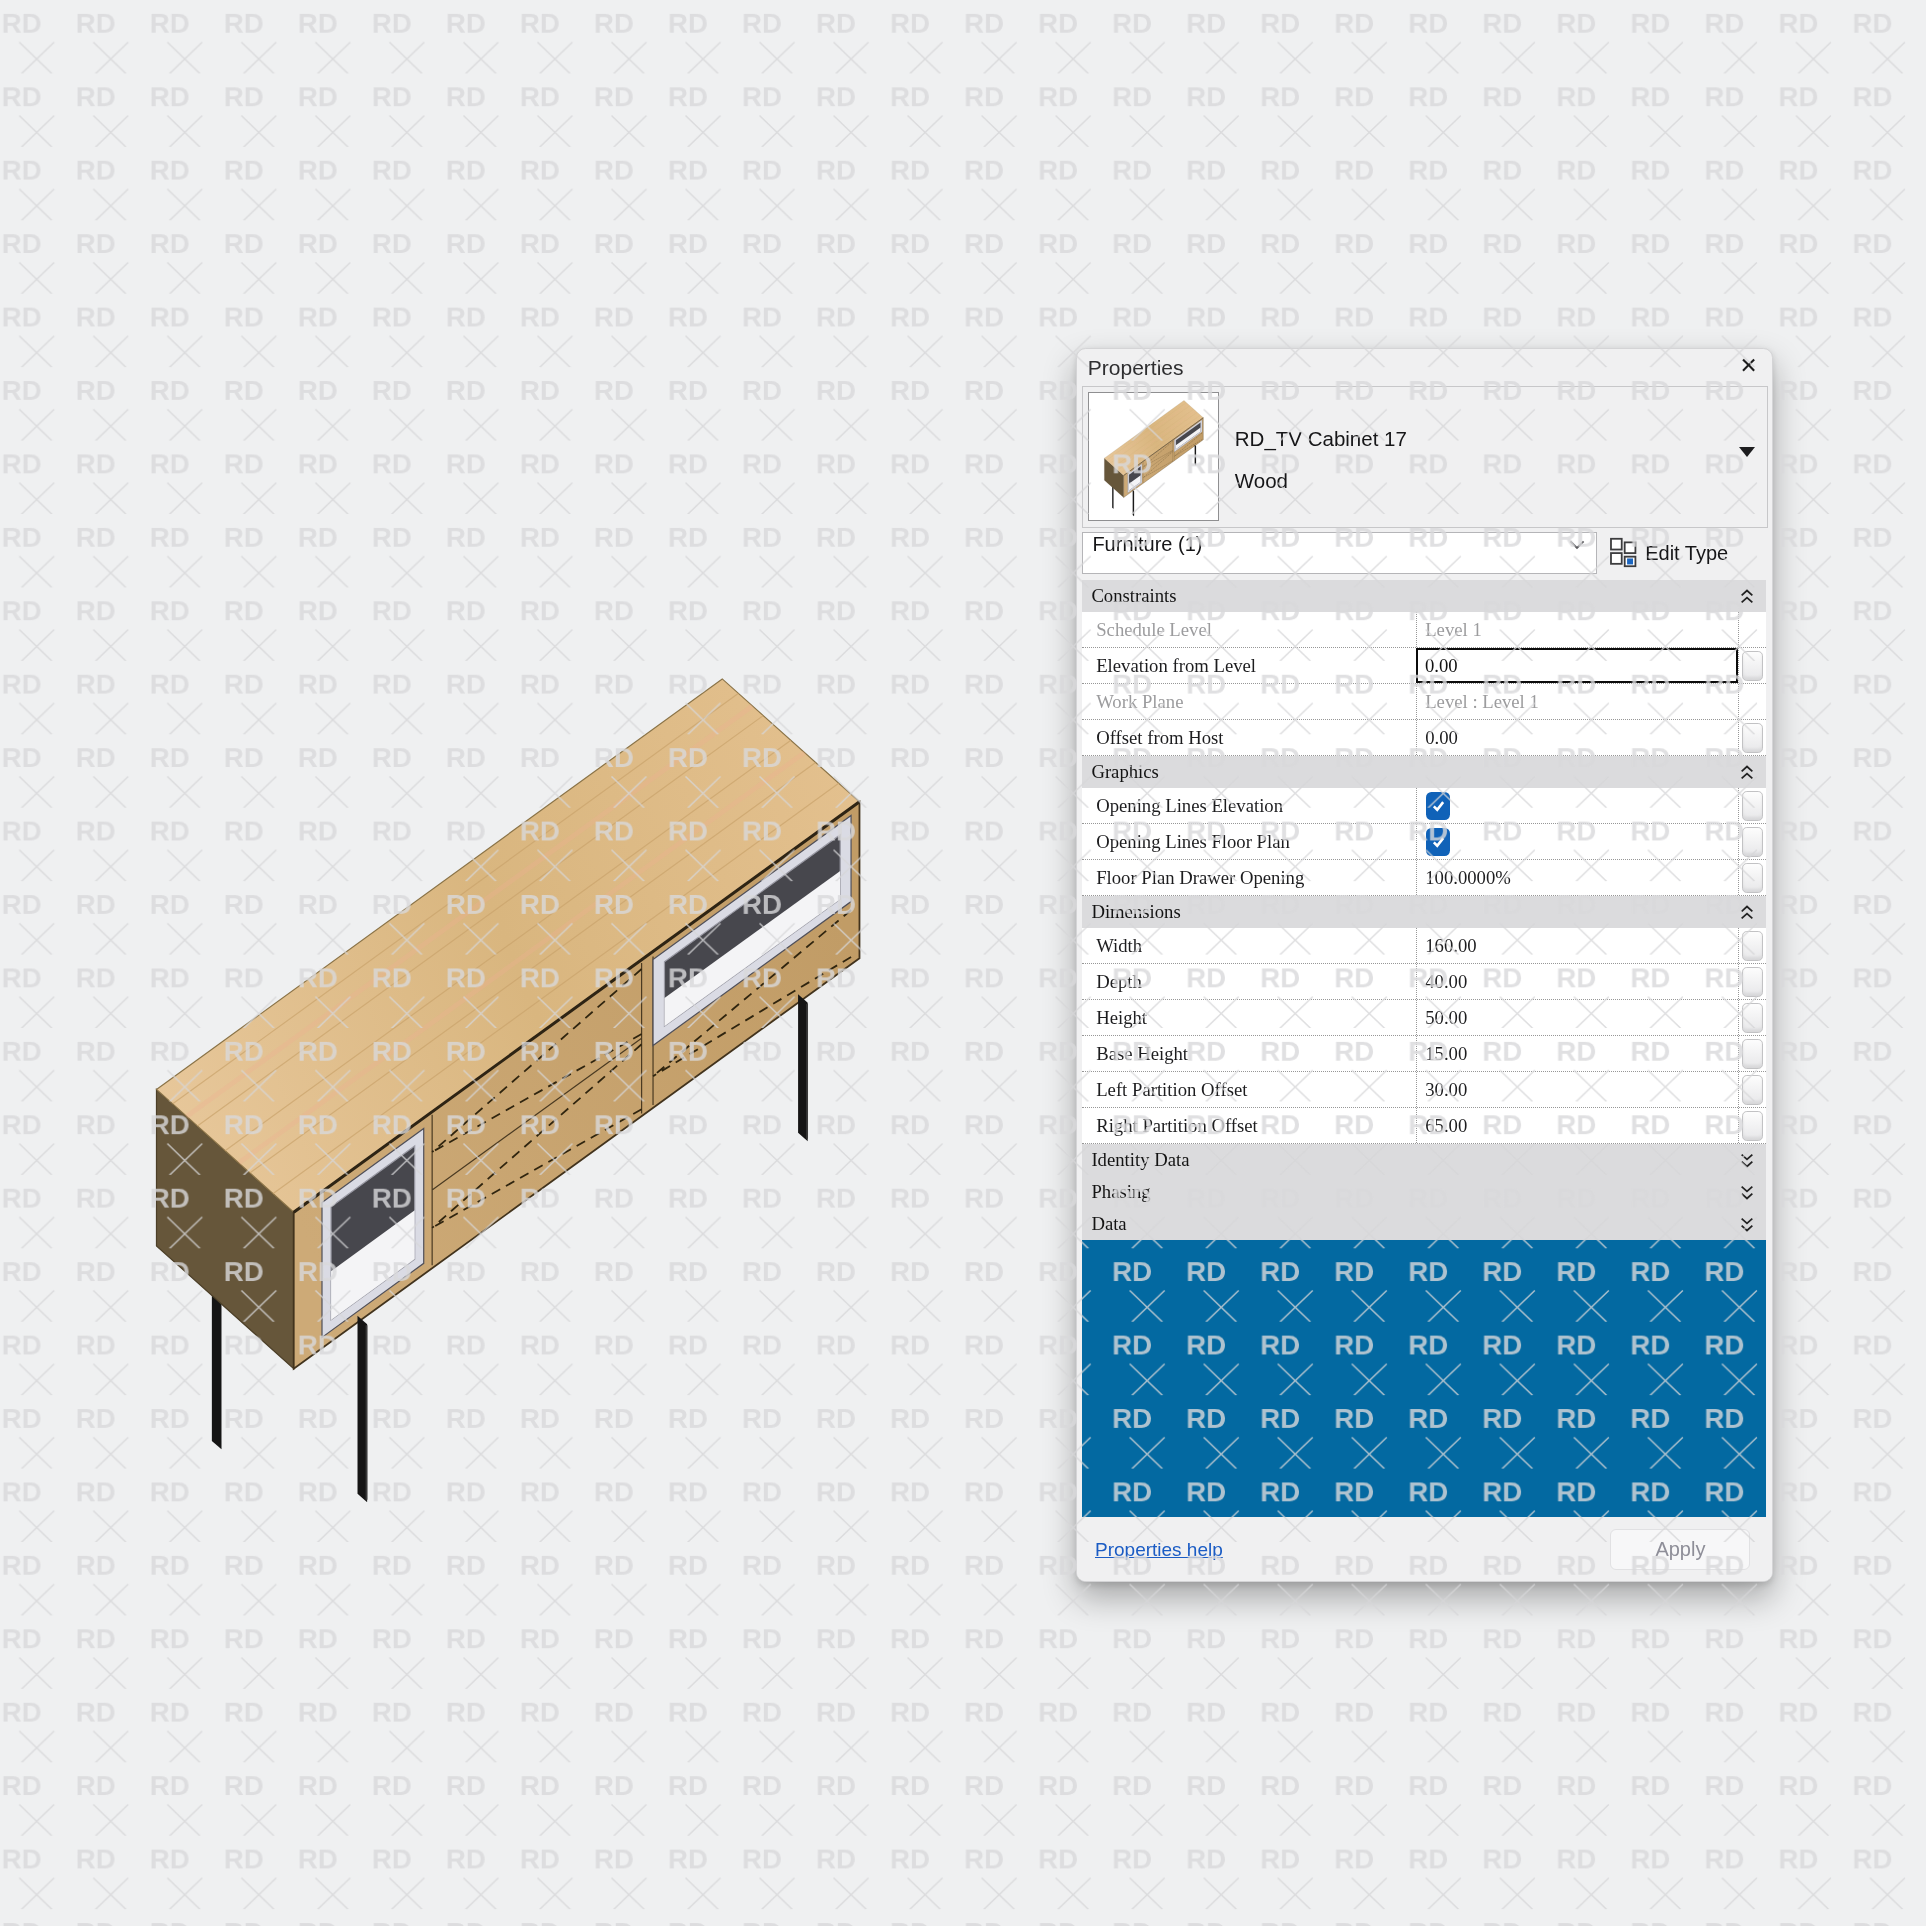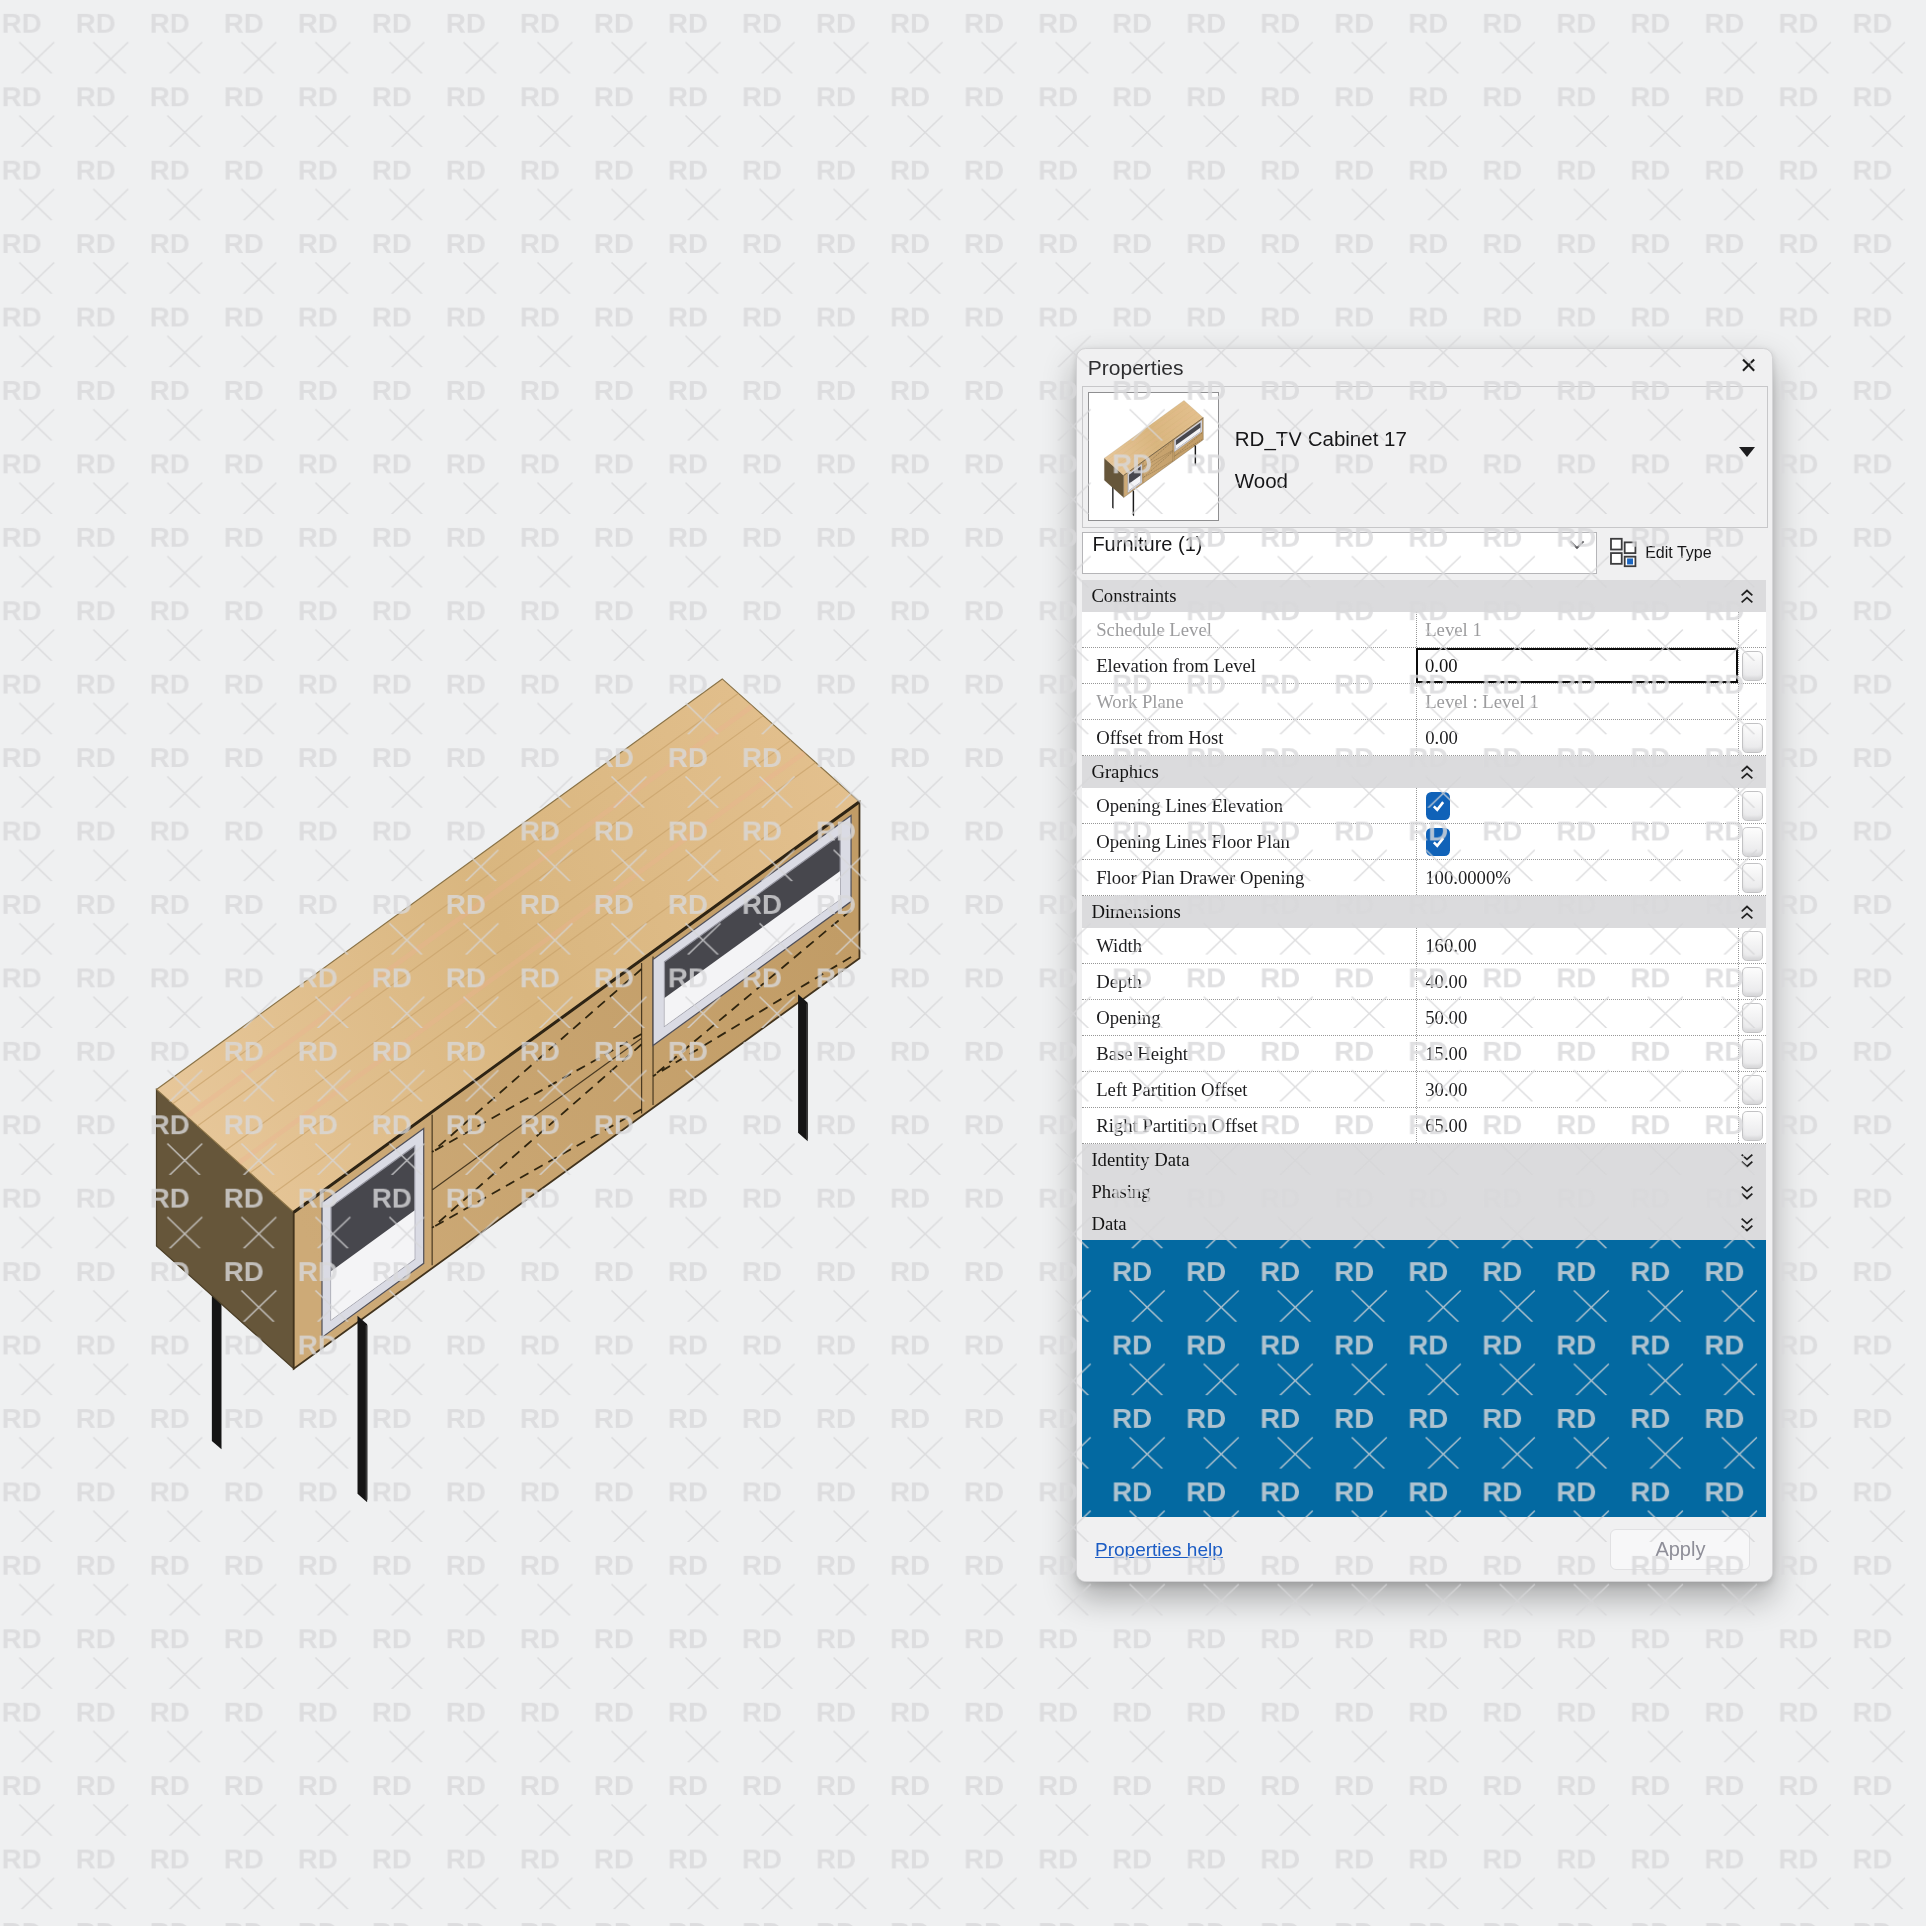--- a/index.html
+++ b/index.html
@@ -27,21 +27,21 @@
   .type-text{position:absolute;left:152px;top:40px;}
   .type-text .l1{font-size:20.5px;color:#161618;margin-bottom:18px;}
   .type-text .l2{font-size:20.5px;color:#161618;}
   .dd-arrow{position:absolute;right:12px;top:60px;width:0;height:0;
     border-left:8.4px solid transparent;border-right:8.4px solid transparent;border-top:10.8px solid #1d1d1f;}
 
   .combo{position:absolute;left:4.8px;top:183px;width:515px;height:42px;background:#ffffff;
     border:1.2px solid #b5b5b8;display:flex;align-items:flex-start;padding-left:9.6px;box-sizing:border-box;font-size:20px;color:#161618;}
   .combo .chev{margin-left:auto;margin-right:9.6px;}
   .edit-type{position:absolute;left:532px;top:184px;height:40px;display:flex;align-items:center;cursor:pointer;}
-  .edit-type .lbl{font-size:16px;color:#161618;margin-left:7.2px;}
+  .edit-type .lbl{font-size:20px;color:#161618;margin-left:7.2px;}
 
   .grid{position:absolute;left:4.8px;top:231px;width:684px;height:937px;background:#0369a1;overflow:hidden;font-family:Liberation Serif, serif;}
   .sec-hdr{height:32px;background:#dbdbdd;display:flex;align-items:center;
     padding:0 9.6px;box-sizing:border-box;font-size:18.7px;color:#141414;cursor:pointer;}
   .sec-hdr .chevs{margin-left:auto;display:flex;}
   .prow{display:flex;height:36px;border-bottom:1.8px dotted #979797;background:#fff;box-sizing:border-box;}
   .plabel{width:334px;display:flex;align-items:center;padding-left:14.4px;box-sizing:border-box;
     font-size:18.7px;color:#1d1d1f;white-space:nowrap;}
   .prow.ro .plabel{color:#9c9c9e;}
   .pval{flex:1;border-left:1.8px dotted #979797;display:flex;align-items:center;
@@ -266,21 +266,21 @@
         <div class="prow">
           <div class="plabel">Depth</div>
           <div class="pval">
             <span>40.00</span>
           </div>
           <div class="pmini">
             <div class="mini-btn"></div>
           </div>
         </div>
         <div class="prow">
-          <div class="plabel">Opening</div>
+          <div class="plabel">Height</div>
           <div class="pval">
             <span>50.00</span>
           </div>
           <div class="pmini">
             <div class="mini-btn"></div>
           </div>
         </div>
         <div class="prow">
           <div class="plabel">Base Height</div>
           <div class="pval">

